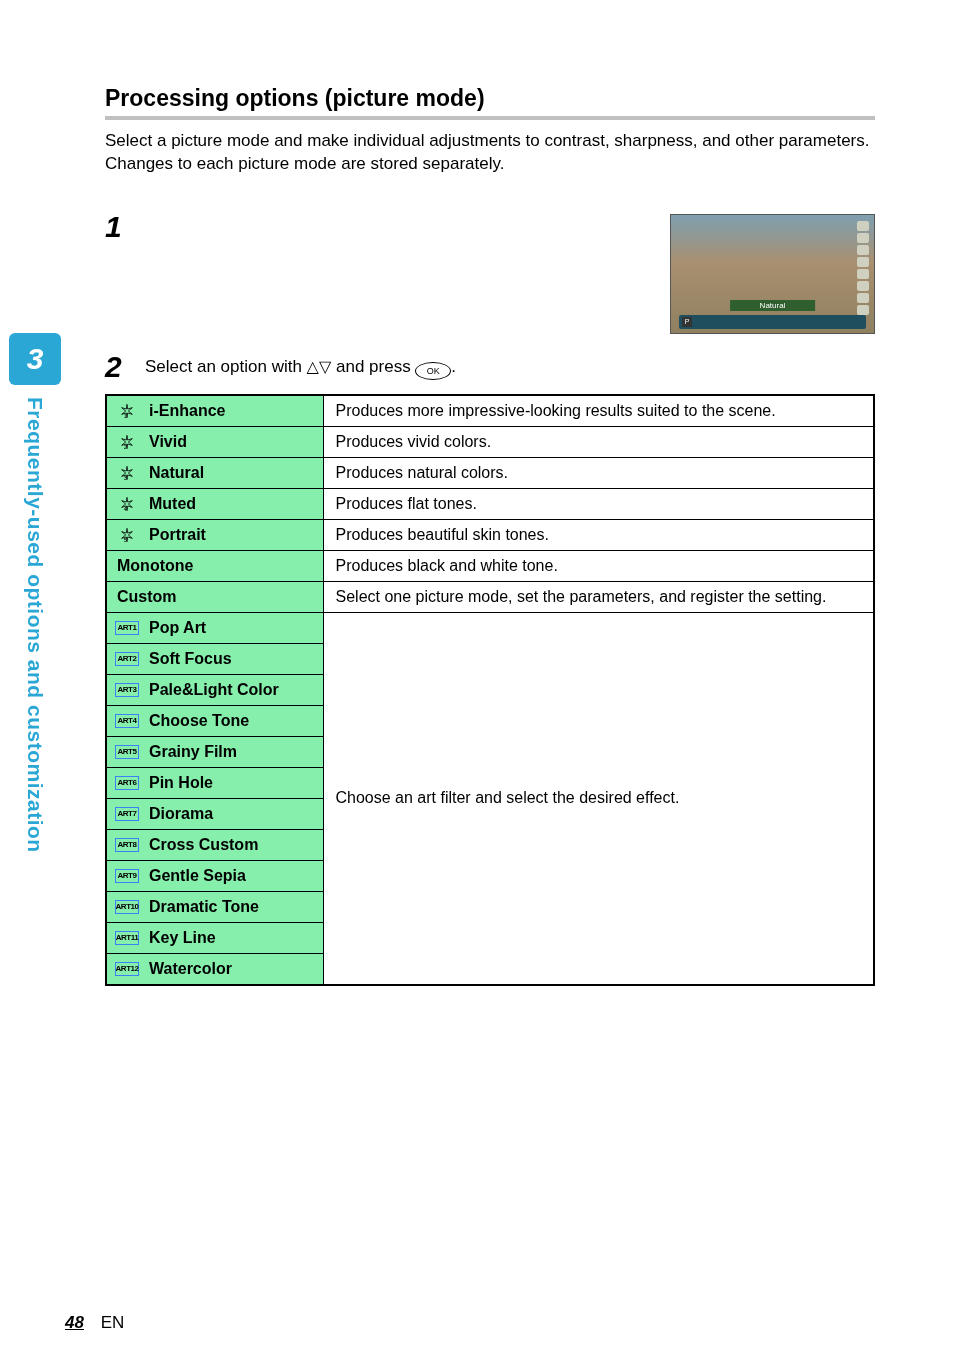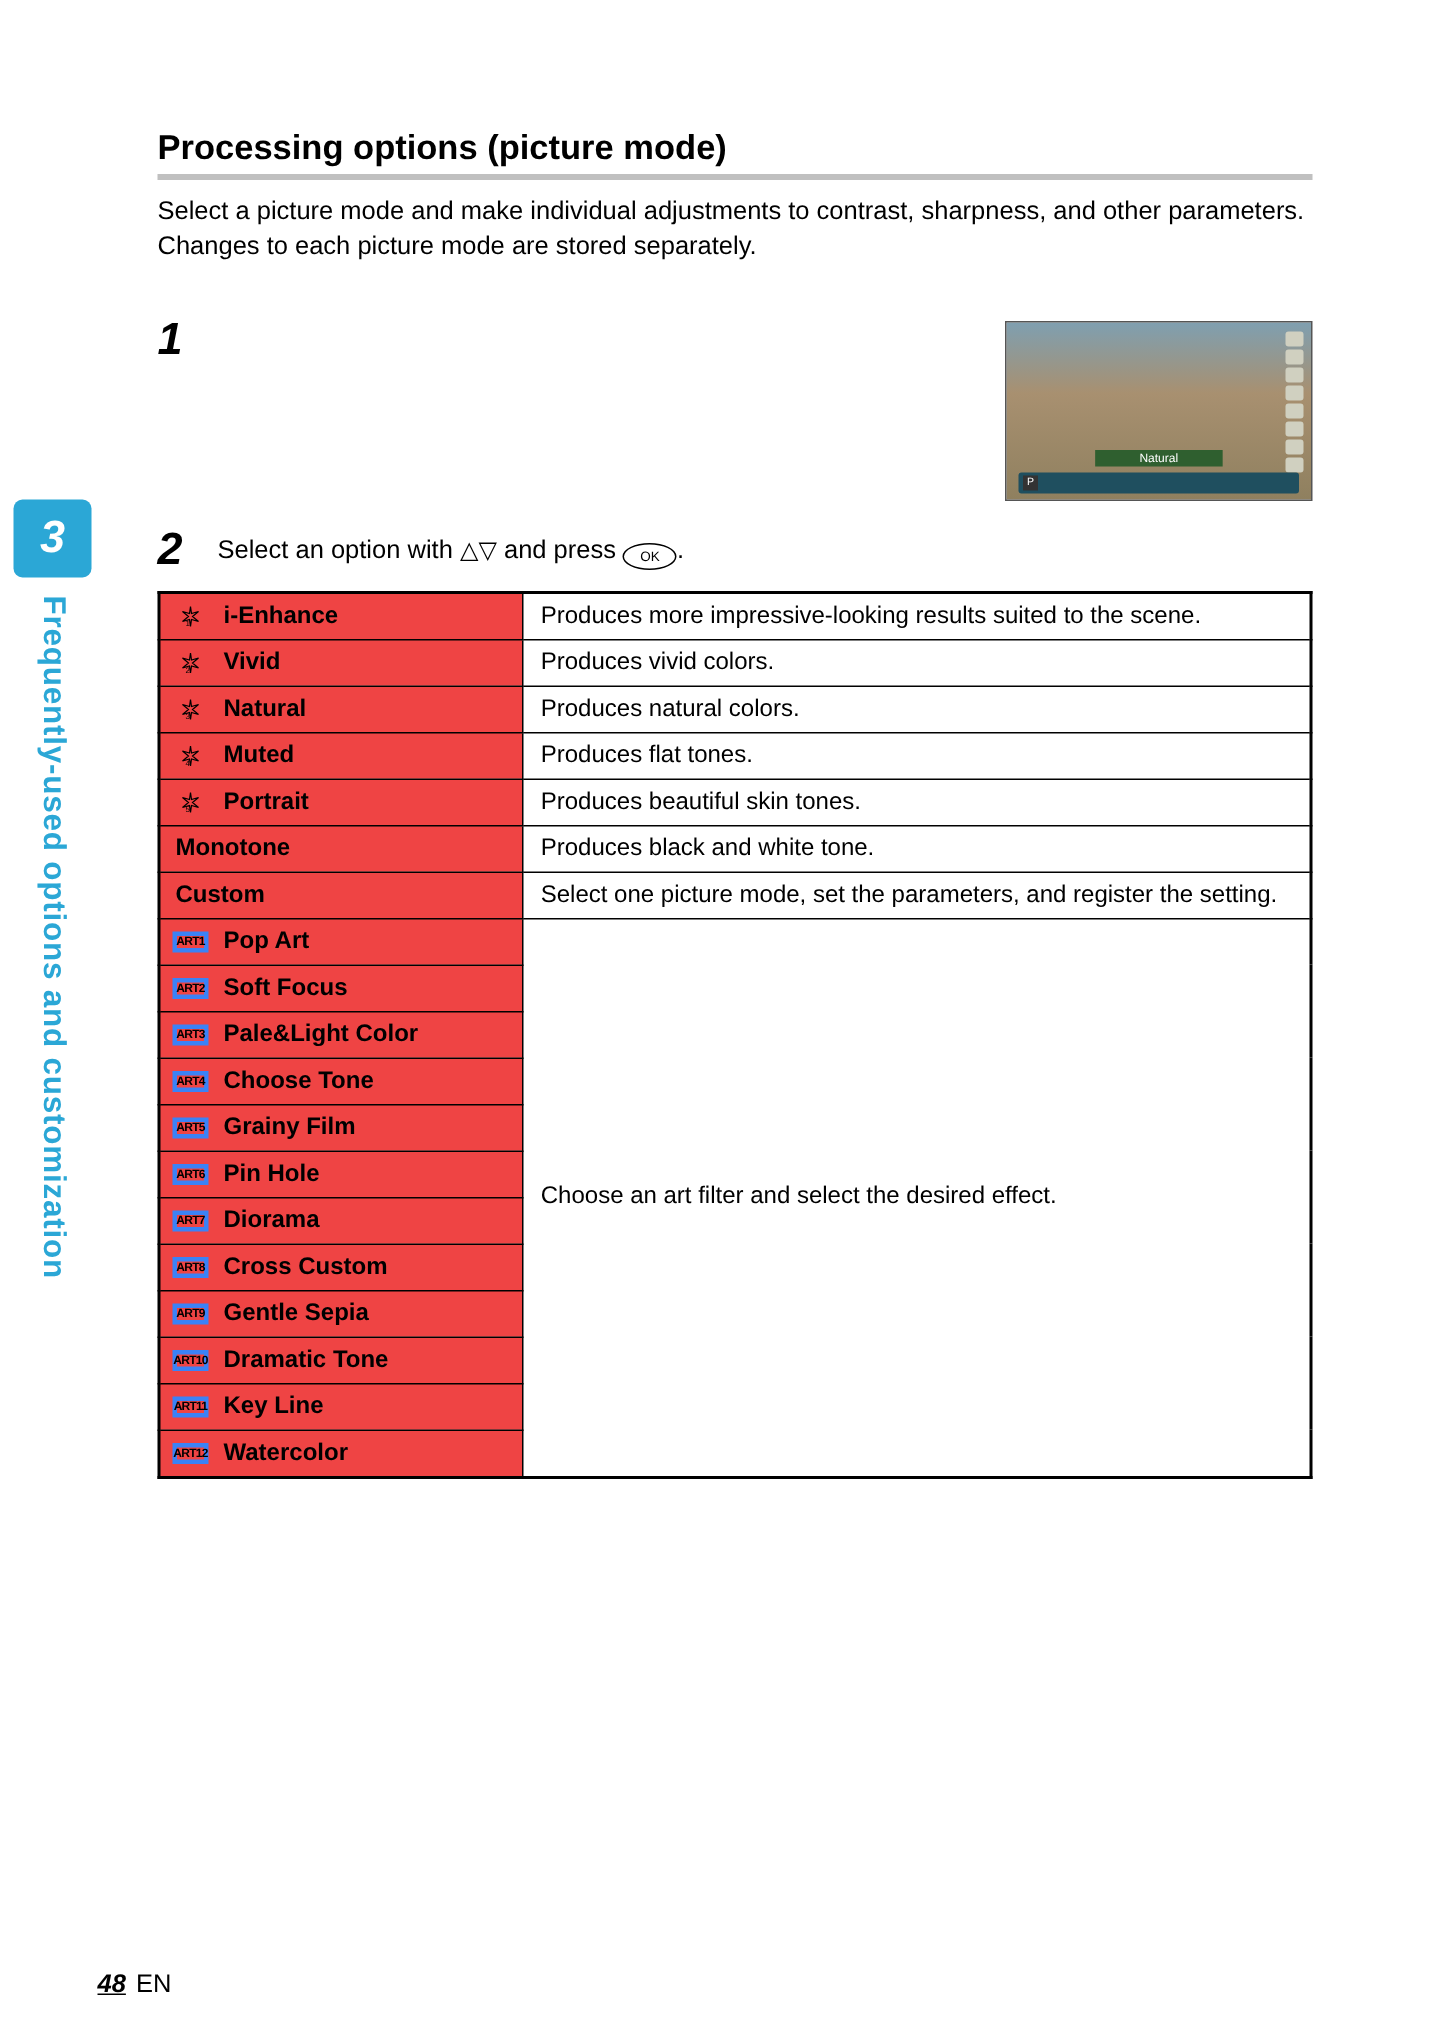--- a/index.html
+++ b/index.html
@@ -17,32 +17,32 @@
     .thumb .right-icons div { width: 12px; height: 10px; background: #d0d0c0; border-radius: 2px; }
     .thumb .natural-label { position: absolute; bottom: 22px; left: 50%; transform: translateX(-50%); background: #2f5f2f; color: #fff; font-size: 8px; padding: 1px 30px; }
     .thumb .bottom-bar { position: absolute; bottom: 4px; left: 8px; right: 8px; height: 14px; background: #1f4f5f; border-radius: 2px; display: flex; align-items: center; }
     .thumb .bottom-bar .p-box { width: 10px; height: 10px; background: #333; color: #fff; font-size: 7px; margin-left: 3px; display: flex; align-items: center; justify-content: center; }
     .glyph { font-family: sans-serif; }
     .triangle-up::before { content: "△"; font-size: 16px; }
     .triangle-down::before { content: "▽"; font-size: 16px; }
     .ok-circ { display: inline-block; width: 36px; height: 18px; border: 1px solid #000; border-radius: 50%; font-size: 9px; line-height: 17px; text-align: center; vertical-align: -2px; }
     table.modes { width: 100%; border-collapse: collapse; border: 2px solid #000; margin-top: 6px; }
     table.modes td { border: 1px solid #000; font-size: 16px; vertical-align: middle; }
-    table.modes td.label { background: #ef4444; width: 242px; }
+    table.modes td.label { background: #86efac; width: 217px; }
     table.modes td.label .inner { display: flex; align-items: center; padding: 6px 8px; }
     table.modes td.label .icon { width: 24px; display: inline-flex; align-items: center; justify-content: center; margin-right: 10px; font-size: 14px; }
-    table.modes td.label .icon.artbox { width: 24px; height: 14px; border: 3px solid #3b82f6; font-size: 8px; font-weight: bold; display: inline-flex; align-items: center; justify-content: center; letter-spacing: -0.5px; }
+    table.modes td.label .icon.artbox { width: 24px; height: 14px; border: 1px solid #3b82f6; font-size: 8px; font-weight: bold; display: inline-flex; align-items: center; justify-content: center; letter-spacing: -0.5px; }
     table.modes td.label .txt { font-weight: bold; }
     table.modes td.label.noicon .inner { padding-left: 10px; }
     table.modes td.desc { padding: 6px 12px; }
     .side-tab { position: absolute; left: 0; top: 333px; width: 70px; display: flex; flex-direction: column; align-items: center; }
     .side-tab .num-box { width: 52px; height: 52px; background: #2ba7d6; border-radius: 6px; color: #fff; font-size: 30px; font-style: italic; font-weight: bold; display: flex; align-items: center; justify-content: center; margin-bottom: 12px; }
     .side-tab .side-text { writing-mode: vertical-rl; color: #2ba7d6; font-size: 21px; font-weight: bold; letter-spacing: 0.5px; }
     .footer { position: absolute; left: 65px; bottom: 24px; font-size: 17px; }
-    .footer .pg { font-weight: bold; font-style: italic; margin-right: 2px; text-decoration: underline; }
+    .footer .pg { font-weight: bold; font-style: italic; margin-right: 12px; text-decoration: underline; }
     svg.star { width: 16px; height: 16px; }
   </style>
 </head>
 <body>
 
 <div class="side-tab">
   <div class="num-box">3</div>
   <div class="side-text">Frequently-used options and customization</div>
 </div>
 

